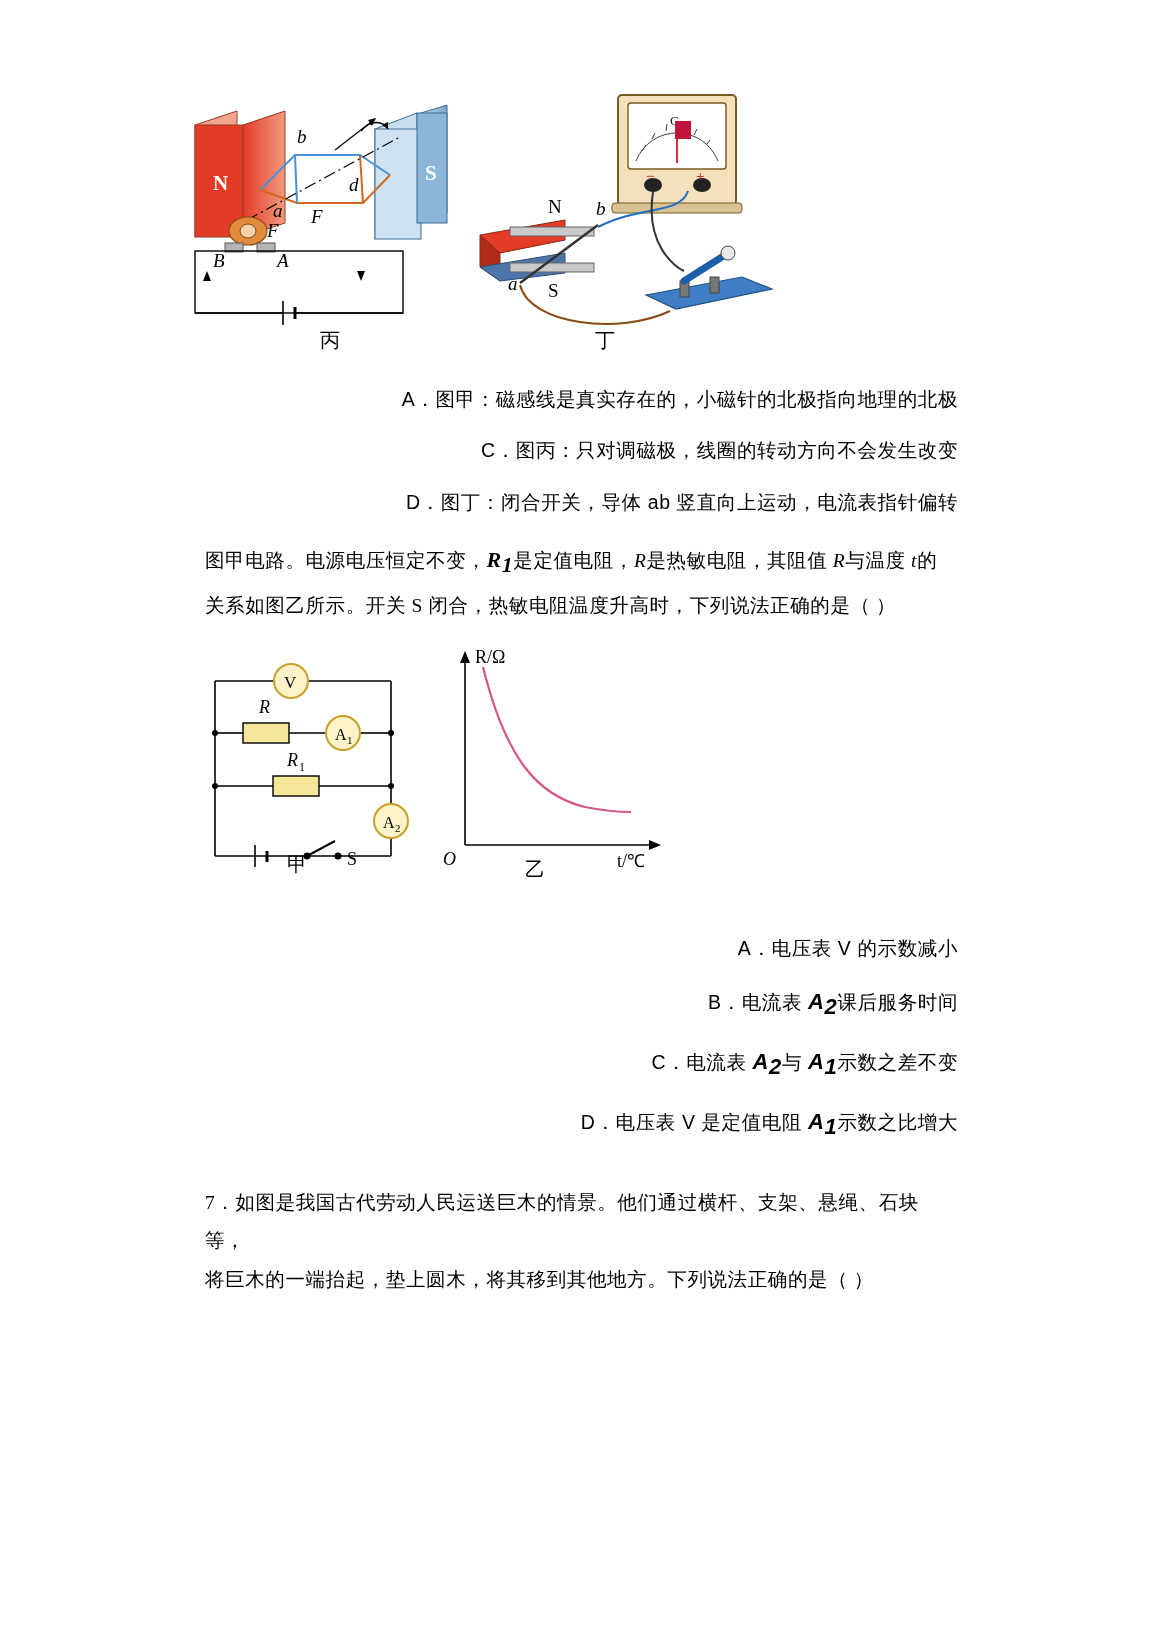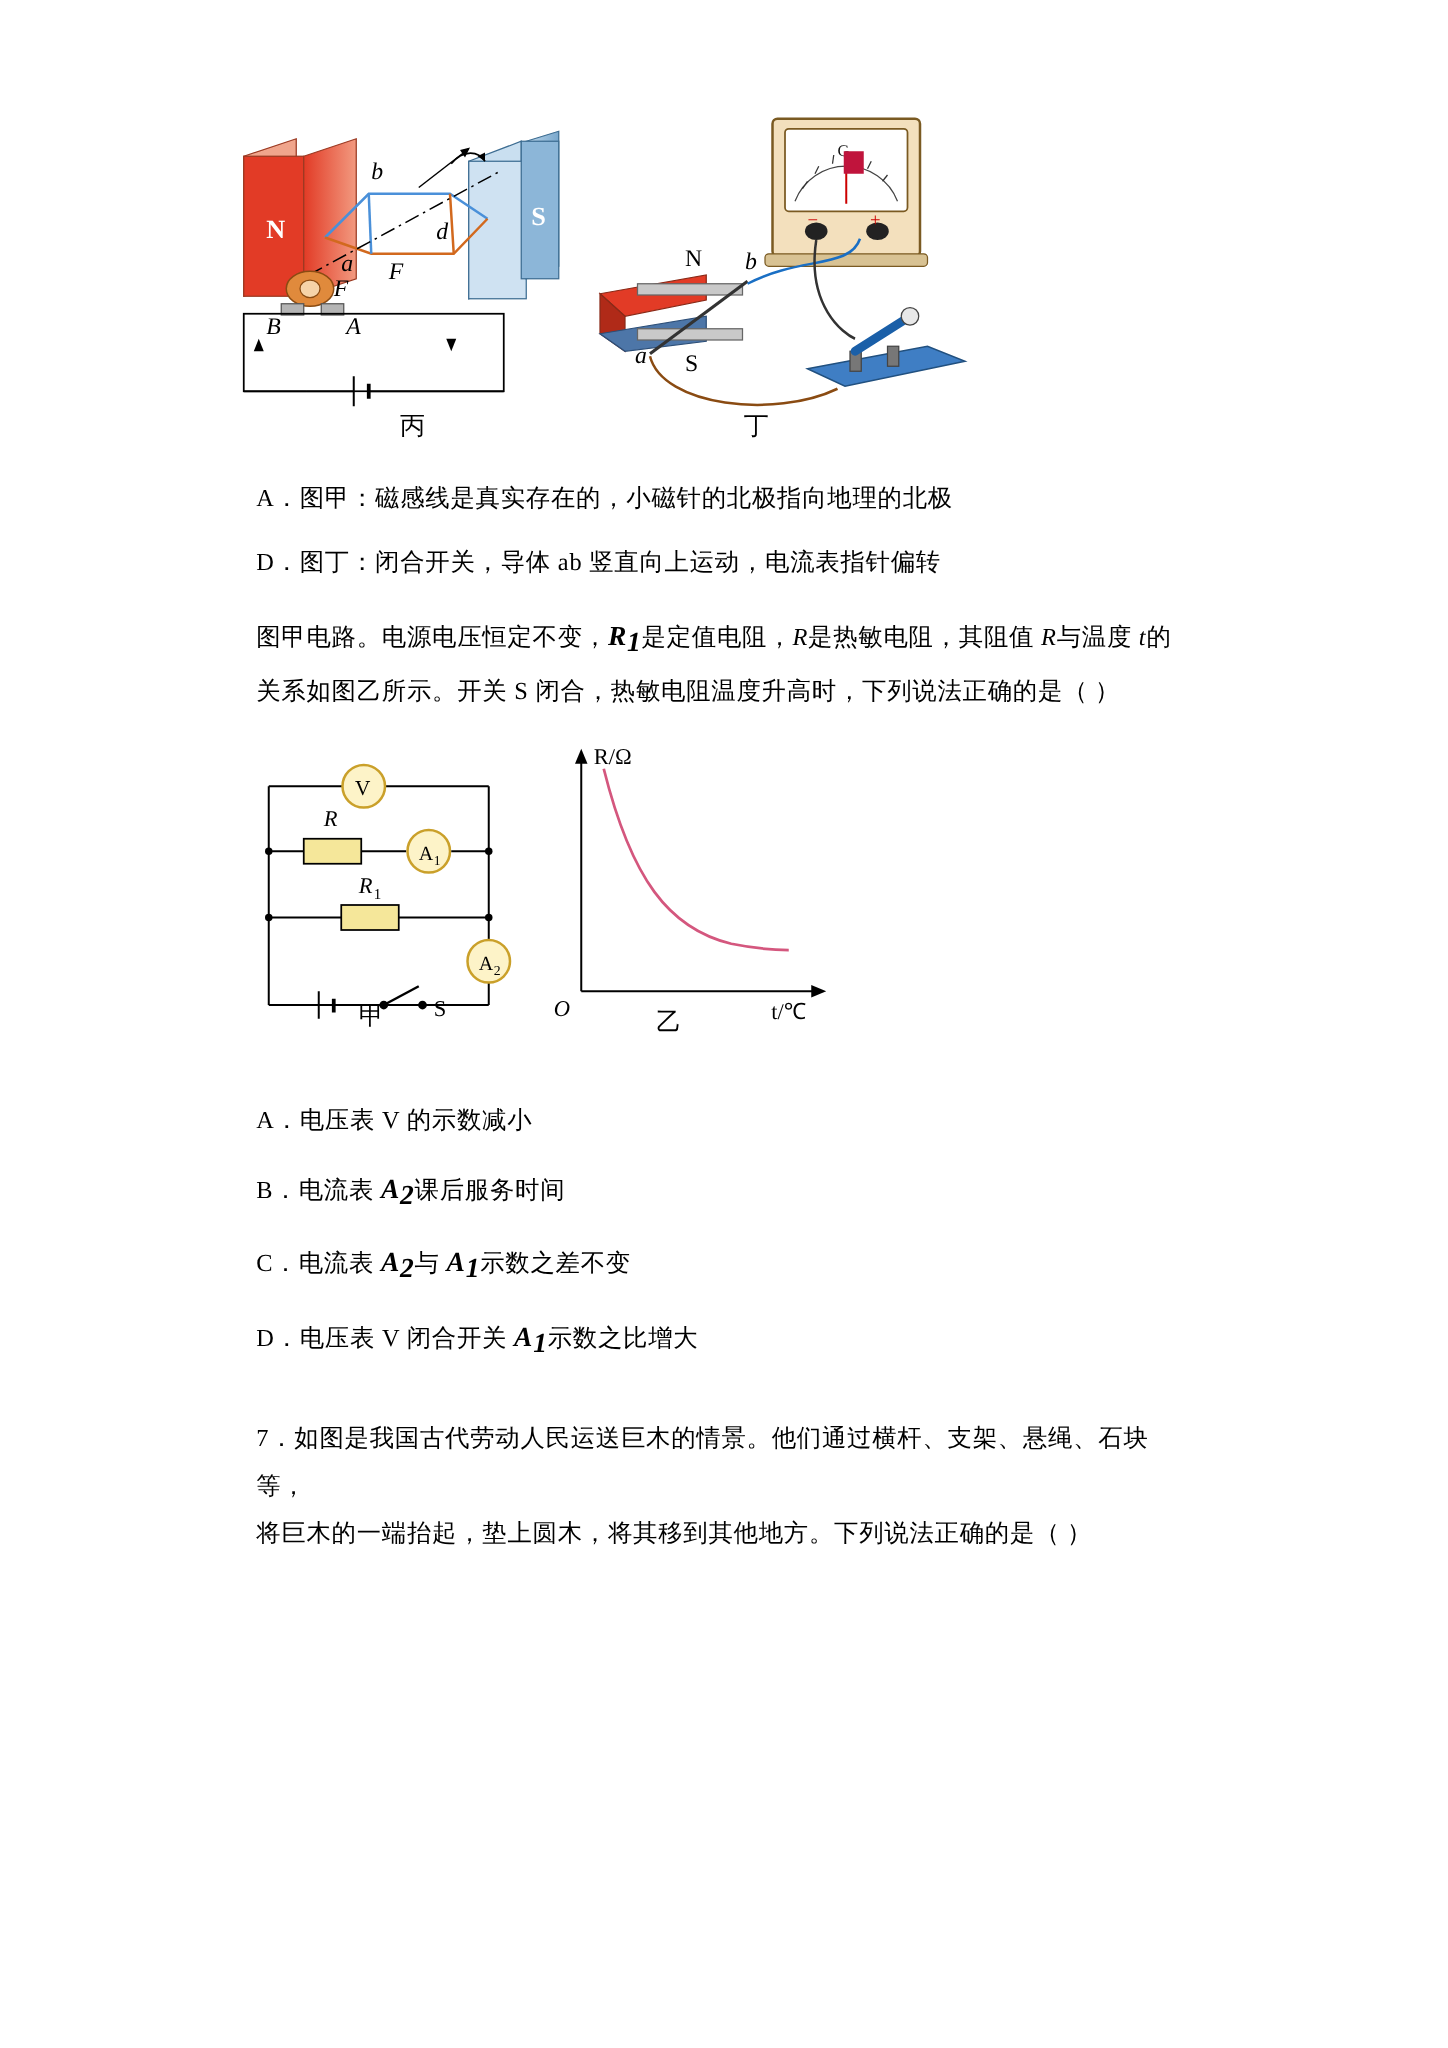--- a/index.html
+++ b/index.html
@@ -32,21 +32,22 @@
     text-align: center;
     font-size: 20px;
     font-family: "Liberation Serif", serif;
   }
   
   .opt, .qtext {
     font-size: 19.5px;
     line-height: 1.5;
     letter-spacing: 0.6px;
     margin: 0 0 22px 0;
-    font-family: Liberation Serif, serif;
+    font-family: Liberation Sans, sans-serif;
+    text-align: right;
   }
   .opt .lbl {
     display: inline-block;
     min-width: 34px;
   }
   .qbody {
     margin: 0 0 26px 0;
     font-size: 19.5px;
     line-height: 1.95;
     letter-spacing: 0.6px;
@@ -182,20 +183,23 @@
       <line x1="214" y1="196" x2="255" y2="170" stroke="#1a5fa8" stroke-width="7" stroke-linecap="round"></line>
       <circle cx="258" cy="168" r="7" fill="#e8e8e8" stroke="#444"></circle>
     </svg>
     <span class="abs fig-caption" style="left:390px; top:232px;">丁</span>
   </div>
 
   <p class="opt">
     <span class="lbl">A．</span><span>图甲：磁感线是真实存在的，小磁针的北极指向地理的北极</span>
   </p>
   <p class="opt">
+    <span class="lbl">C．</span><span>图丙：只对调磁极，线圈的转动方向不会发生改变</span>
+  </p>
+  <p class="opt">
     <span class="lbl">D．</span><span>图丁：闭合开关，导体 ab 竖直向上运动，电流表指针偏转</span>
   </p>
 
   <div class="qbody">
     <div>
       <span>图甲电路。电源电压恒定不变，</span><span class="bold-r">R</span><sub class="bold-r">1</sub><span>是定值电阻，</span><span class="ital">R</span><span>是热敏电阻，其阻值 </span><span class="ital">R</span><span>与温度 </span><span class="ital">t</span><span>的</span>
     </div>
     <div>关系如图乙所示。开关 S 闭合，热敏电阻温度升高时，下列说法正确的是（        ）</div>
   </div>
 
@@ -265,21 +269,21 @@
   <p class="opt">
     <span class="lbl">A．</span><span>电压表 V 的示数减小</span>
   </p>
   <p class="opt">
     <span class="lbl">B．</span><span>电流表 </span><span class="bold-r">A</span><sub class="bold-r">2</sub><span>课后服务时间</span>
   </p>
   <p class="opt">
     <span class="lbl">C．</span><span>电流表 </span><span class="bold-r">A</span><sub class="bold-r">2</sub><span>与 </span><span class="bold-r">A</span><sub class="bold-r">1</sub><span>示数之差不变</span>
   </p>
   <p class="opt">
-    <span class="lbl">D．</span><span>电压表 V 闭合开关 </span><span class="bold-r">A</span><sub class="bold-r">1</sub><span>示数之比增大</span>
+    <span class="lbl">D．</span><span>电压表 V 是定值电阻 </span><span class="bold-r">A</span><sub class="bold-r">1</sub><span>示数之比增大</span>
   </p>
 
   <div class="qbody" style="margin-top:42px;">
     <div>
       <span>7．</span><span>如图是我国古代劳动人民运送巨木的情景。他们通过横杆、支架、悬绳、石块等，</span>
     </div>
     <div>将巨木的一端抬起，垫上圆木，将其移到其他地方。下列说法正确的是（        ）</div>
   </div>
 
 </div>

